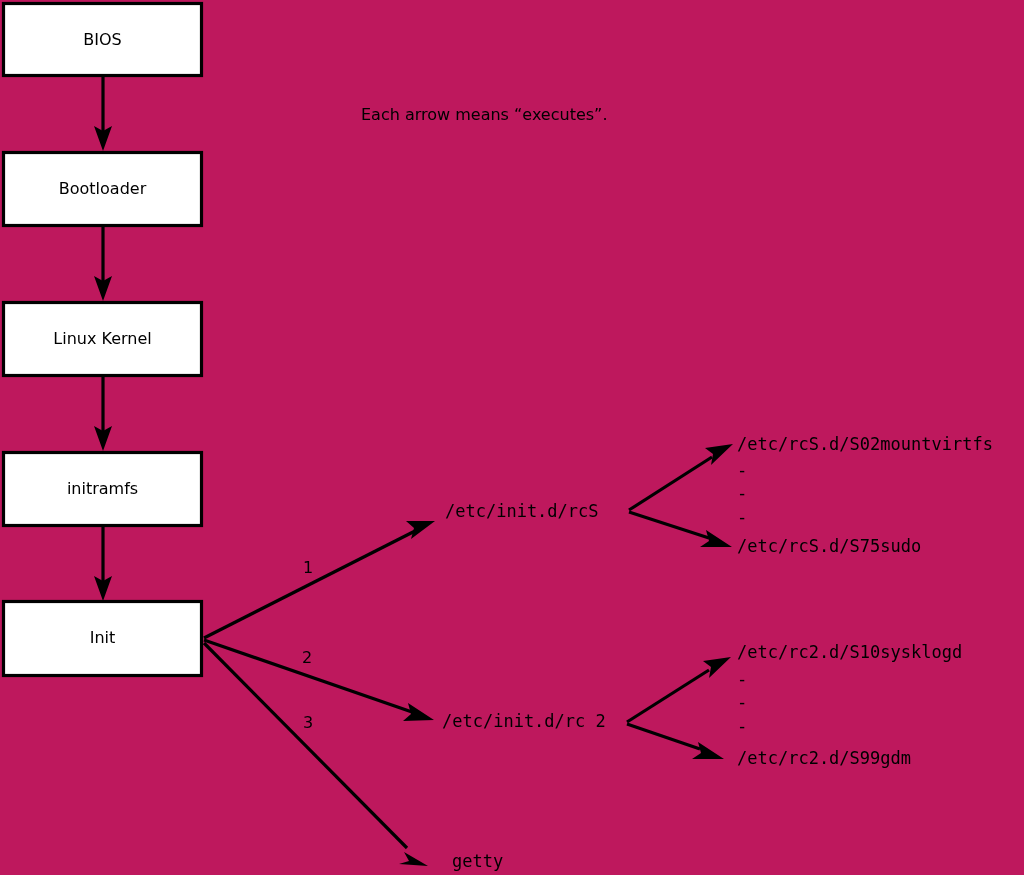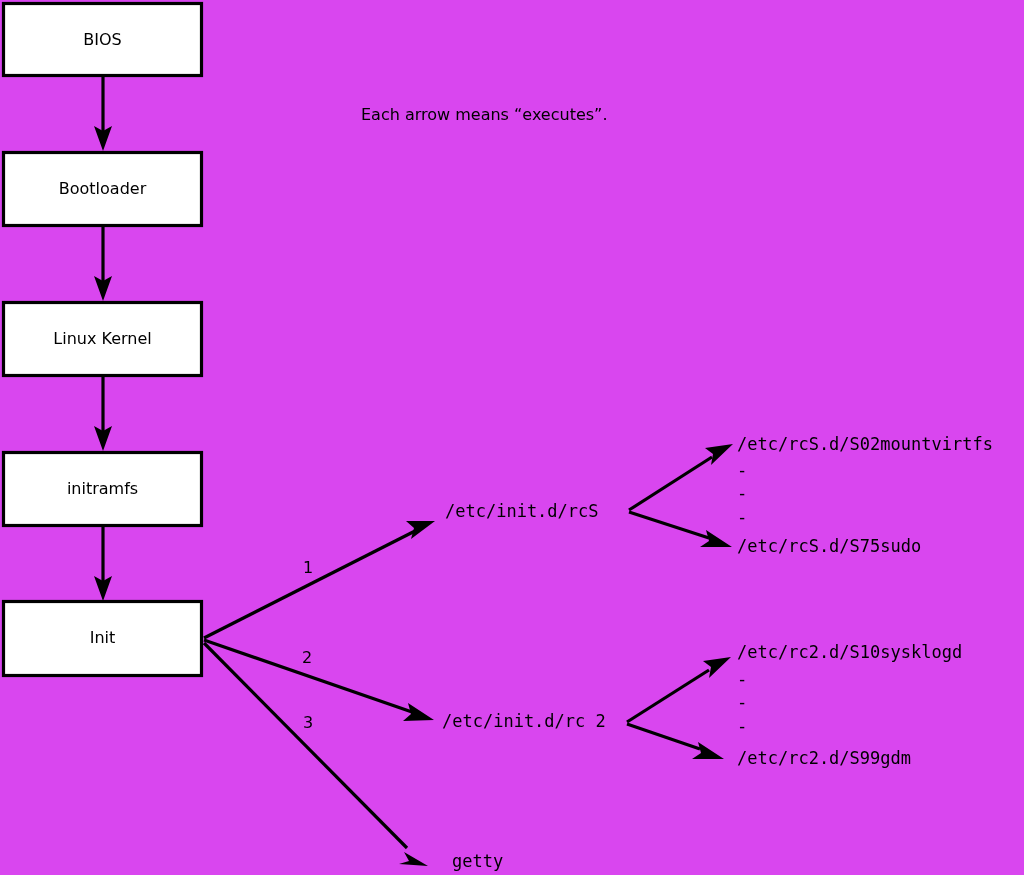--- a/index.html
+++ b/index.html
@@ -4,21 +4,21 @@
 <style>
   html, body {
     margin: 0;
     padding: 0;
     background: #ffffff;
   }
   #canvas {
     position: relative;
     width: 1024px;
     height: 875px;
-    background: #d946ef;
+    background: #be185d;
     overflow: hidden;
     font-family: "DejaVu Sans", sans-serif;
   }
   svg#diagram {
     position: absolute;
     left: 0;
     top: 0;
     width: 1024px;
     height: 875px;
   }

